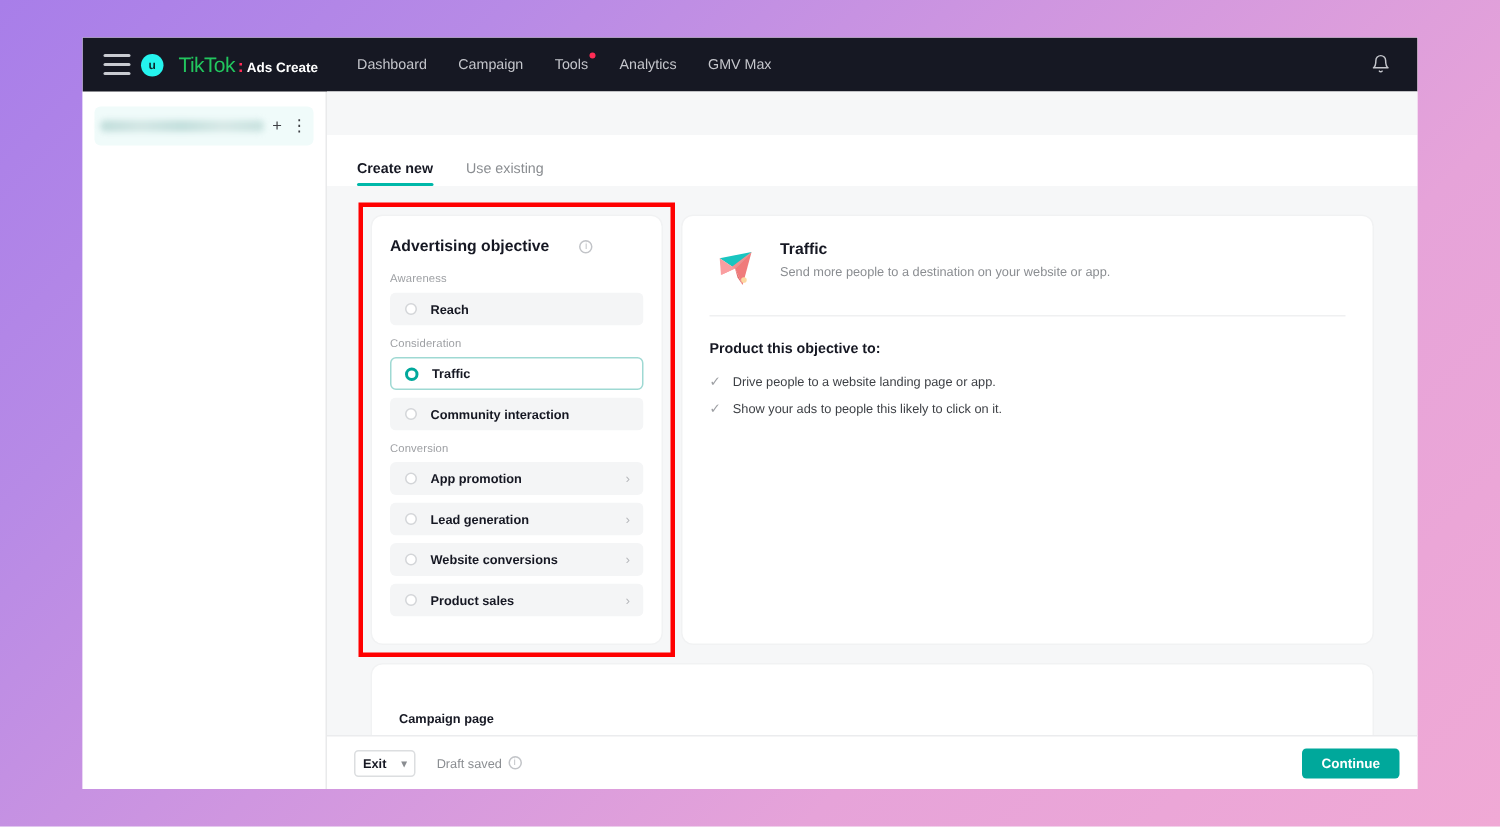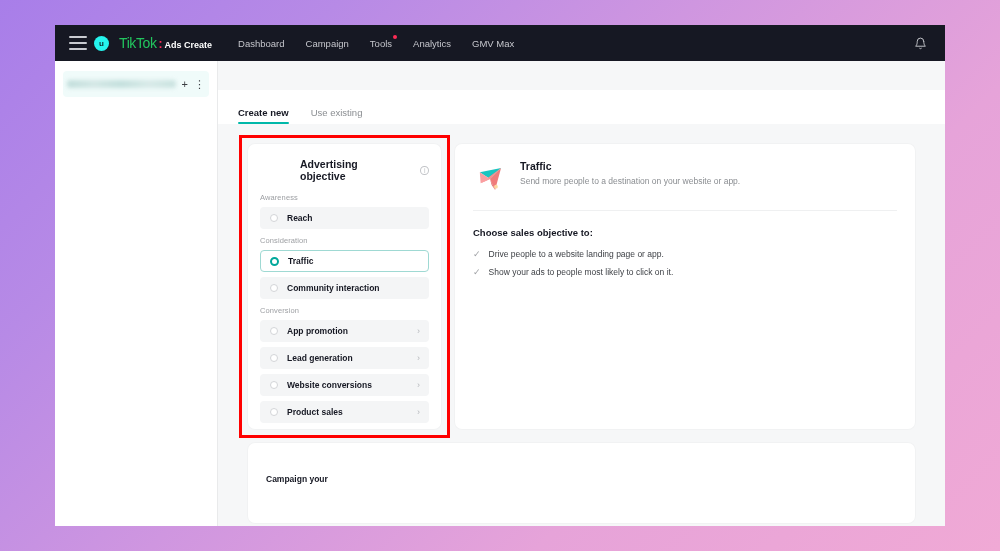--- a/index.html
+++ b/index.html
@@ -90,21 +90,21 @@
     position: absolute; left: -9px; top: -9px; right: -9px; bottom: -9px;
     border: 3px solid #ff0000; pointer-events: none; z-index: 5;
   }
   .card {
     background: #fff; border-radius: 7px; padding: 14px 12px 14px 12px;
     box-shadow: 0 0 0 1px rgba(0,0,0,0.02);
   }
   #objective-card { height: 285px; }
   .card-title {
     font-size: 10.5px; font-weight: bold; color: #161823;
-    display: flex; align-items: center; gap: 20px; margin-bottom: 11px; margin-left: 40px;
+    display: flex; align-items: center; gap: 20px; margin-bottom: 11px;
   }
   .info-ic {
     width: 9px; height: 9px; border-radius: 50%;
     border: 1px solid #c2c4c8; color: #c2c4c8;
     font-size: 7px; line-height: 7px; text-align: center;
     display: inline-block; font-weight: normal;
   }
   .group-label {
     font-size: 7.5px; color: #9ea0a4; margin: 7px 0 5px 0; letter-spacing: .1px;
   }
@@ -285,33 +285,44 @@
                   <path d="M8 12 L20 20 L9 25 Z" fill="#fa9ea0"></path>
                   <path d="M20 20 L26 33 L22 27 Z" fill="#e26a6a"></path>
                   <circle cx="27" cy="29" r="2.2" fill="#fcd8a0"></circle>
                 </svg>
               </span>
               <div>
                 <div class="detail-name">Traffic</div>
                 <div class="detail-desc">Send more people to a destination on your website or app.</div>
               </div>
             </div>
-            <div class="choose-head">Choose sales objective to:</div>
+            <div class="choose-head">Product this objective to:</div>
             <div class="bullet">
               <span class="tick">✓</span>
               <span>Drive people to a website landing page or app.</span>
             </div>
             <div class="bullet">
               <span class="tick">✓</span>
-              <span>Show your ads to people most likely to click on it.</span>
+              <span>Show your ads to people this likely to click on it.</span>
             </div>
           </div>
         </div>
 
         <div class="card" id="settings-card">
-          <div class="field-label">Campaign your</div>
+          <div class="field-label">Campaign page</div>
         </div>
       </div>
 
+      <div id="bottom-bar">
+        <div class="exit-btn">
+          <span>Exit</span>
+          <span class="exit-chev">▾</span>
+        </div>
+        <div class="draft">
+          <span>Draft saved</span>
+          <span class="info-ic">i</span>
+        </div>
+        <button class="continue-btn">Continue</button>
+      </div>
 
     </div>
   </div>
 </div>
 
 </body></html>

